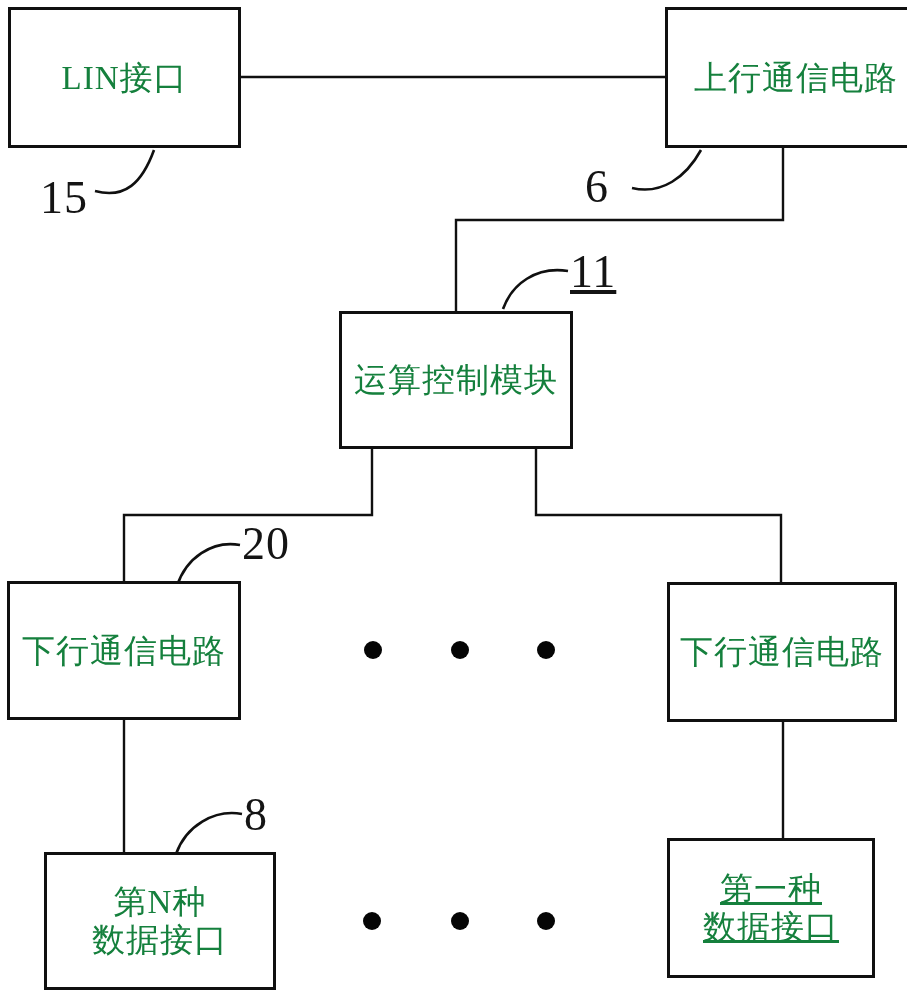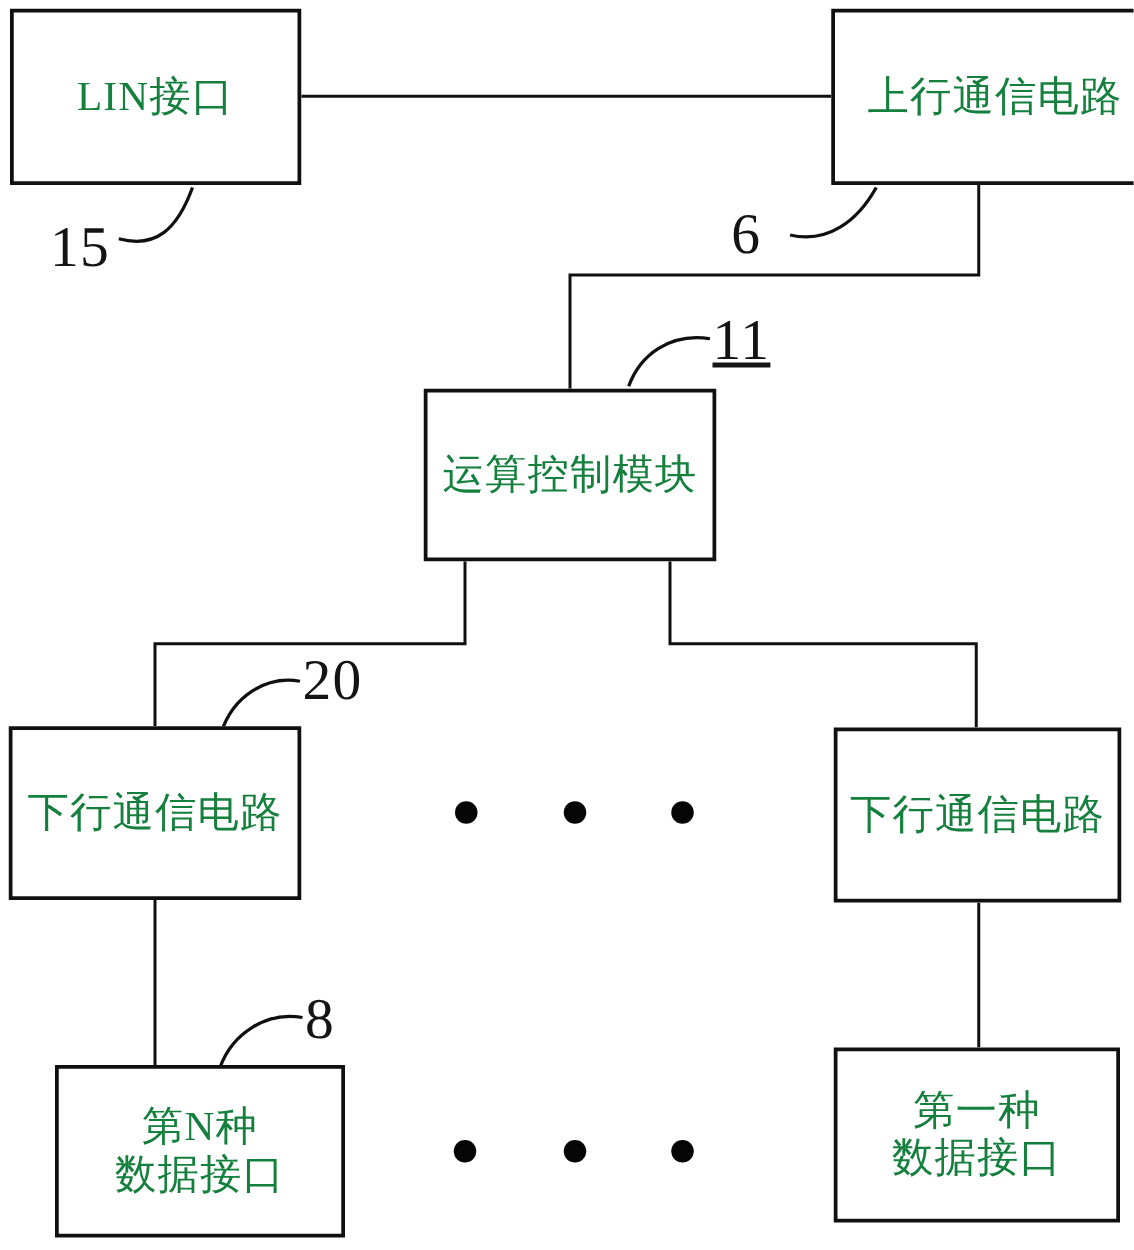--- a/index.html
+++ b/index.html
@@ -51,21 +51,21 @@
     font-size: 33px;
     letter-spacing: 1px;
     line-height: 40px;
   }
   .box-lin            { left: 8px;   top: 7px;   width: 233px; height: 141px; }
   .box-uplink         { left: 665px; top: 7px;   width: 262px; height: 141px; }
   .box-control        { left: 339px; top: 311px; width: 234px; height: 138px; }
   .box-downlink-left  { left: 7px;   top: 581px; width: 234px; height: 139px; }
   .box-downlink-right { left: 667px; top: 582px; width: 230px; height: 140px; }
   .box-data-if-n      { left: 8px;   top: 852px; width: 232px; height: 138px; margin-left: 36px; }
-  .box-data-if-1      { left: 667px; top: 838px; width: 229px; height: 140px; }
+  .box-data-if-1      { left: 667px; top: 838px; width: 208px; height: 140px; text-decoration: underline; }
   .two-line { line-height: 38px; }
   .ref-num {
     position: absolute;
     color: #141414;
     font-size: 46px;
     line-height: 46px;
     letter-spacing: 1px;
   }
   .ref-15 { left: 40px;  top: 163px; margin-top: 12px; }
   .ref-13 { left: 585px; top: 164px; }

